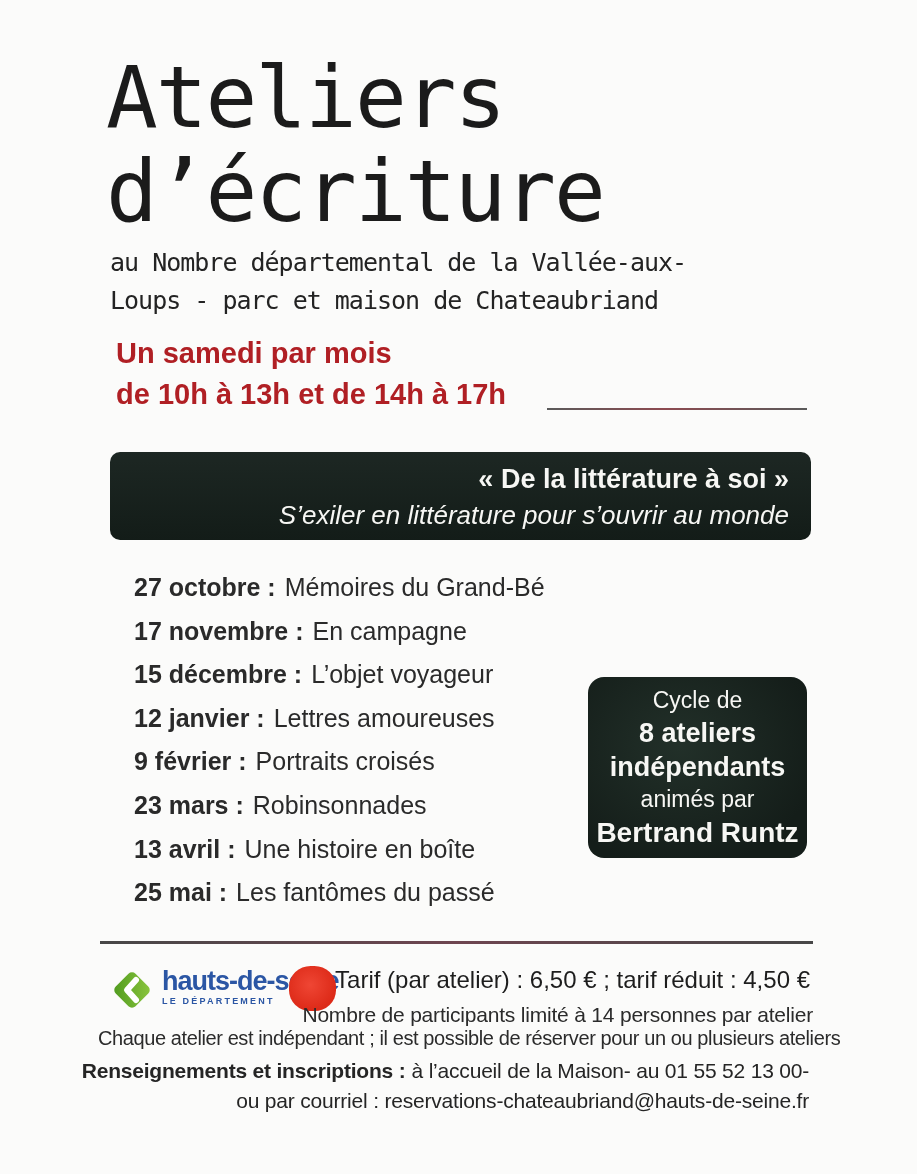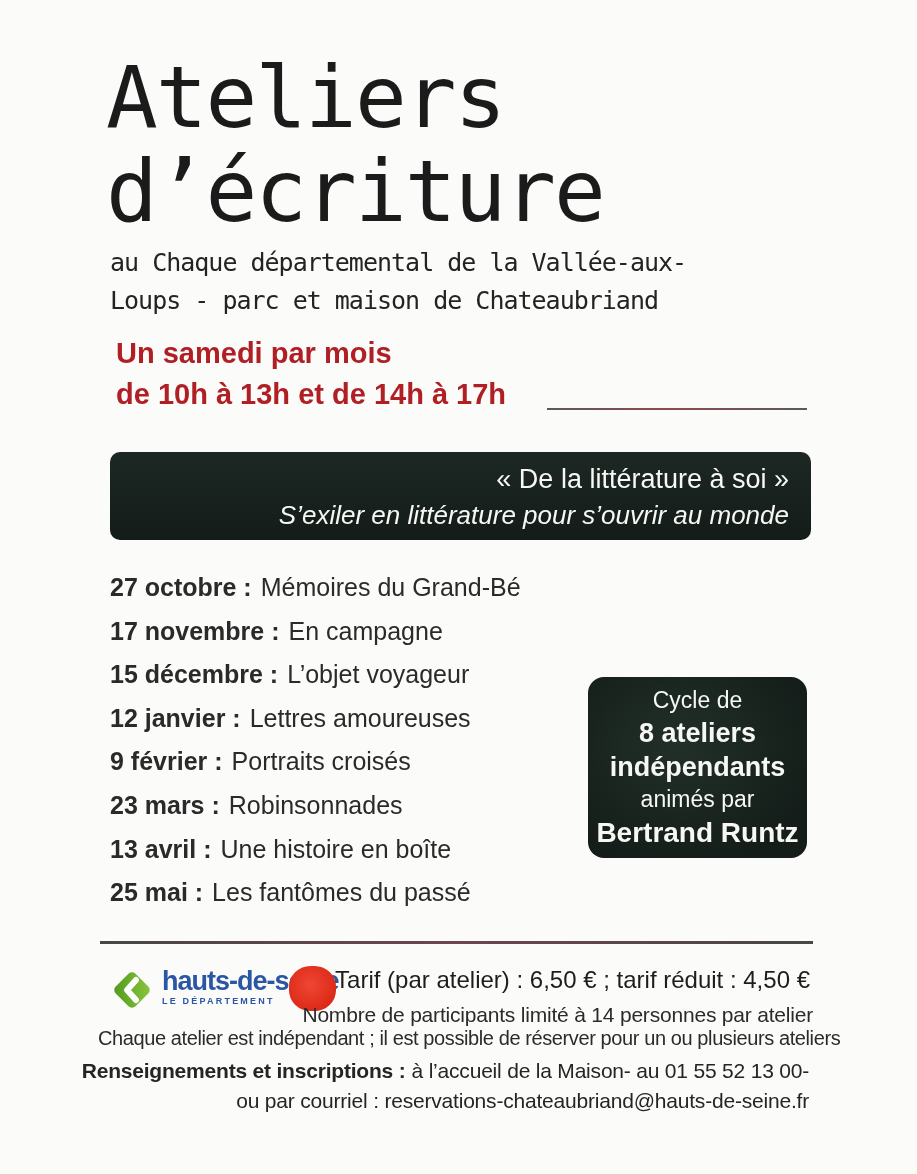--- a/index.html
+++ b/index.html
@@ -50,28 +50,28 @@
   
   .theme-banner{
     position:absolute;left:110px;top:452px;
     width:701px;height:88px;box-sizing:border-box;
     background:linear-gradient(180deg,#1d2723 0%,#131c18 100%);
     border-radius:10px;
     display:flex;flex-direction:column;justify-content:center;
     text-align:right;padding-right:22px;
     color:#f7f7f4;
   }
-  .theme-title{font-size:27px;font-weight:normal;line-height:37px;}
+  .theme-title{font-size:27px;font-weight:bold;line-height:37px;}
   .theme-sub{font-size:26px;font-style:italic;line-height:34px;}
   
   .sessions{
     position:absolute;left:110px;top:566px;
     font-size:25px;color:#2a2a2a;
   }
-  .session-row{line-height:43.6px;white-space:nowrap;}
+  .session-row{line-height:43.6px;white-space:nowrap;margin-left:24px;}
   .s-date{font-weight:bold;}
   .s-title{margin-left:9px;}
   
   .cycle-box{
     position:absolute;left:588px;top:677px;
     width:219px;height:181px;box-sizing:border-box;
     background:radial-gradient(ellipse at 42% 38%, #223029 0%, #141d19 78%);
     border-radius:16px;
     color:#f7f7f4;text-align:center;
     display:flex;flex-direction:column;justify-content:center;
@@ -122,21 +122,21 @@
 
 <div class="page">
 
   <div class="title">
     <div>Ateliers</div>
     <div>d’écriture</div>
   </div>
 
 
   <div class="venue">
-    <div>au Chaque départemental de la Vallée-aux-</div>
+    <div>au Nombre départemental de la Vallée-aux-</div>
     <div>Loups - parc et maison de Chateaubriand</div>
   </div>
 
   <div class="schedule">
     <div>Un samedi par mois</div>
     <div>de 10h à 13h et de 14h à 17h</div>
   </div>
   <div class="schedule-rule"></div>
 
   <div class="theme-banner">

